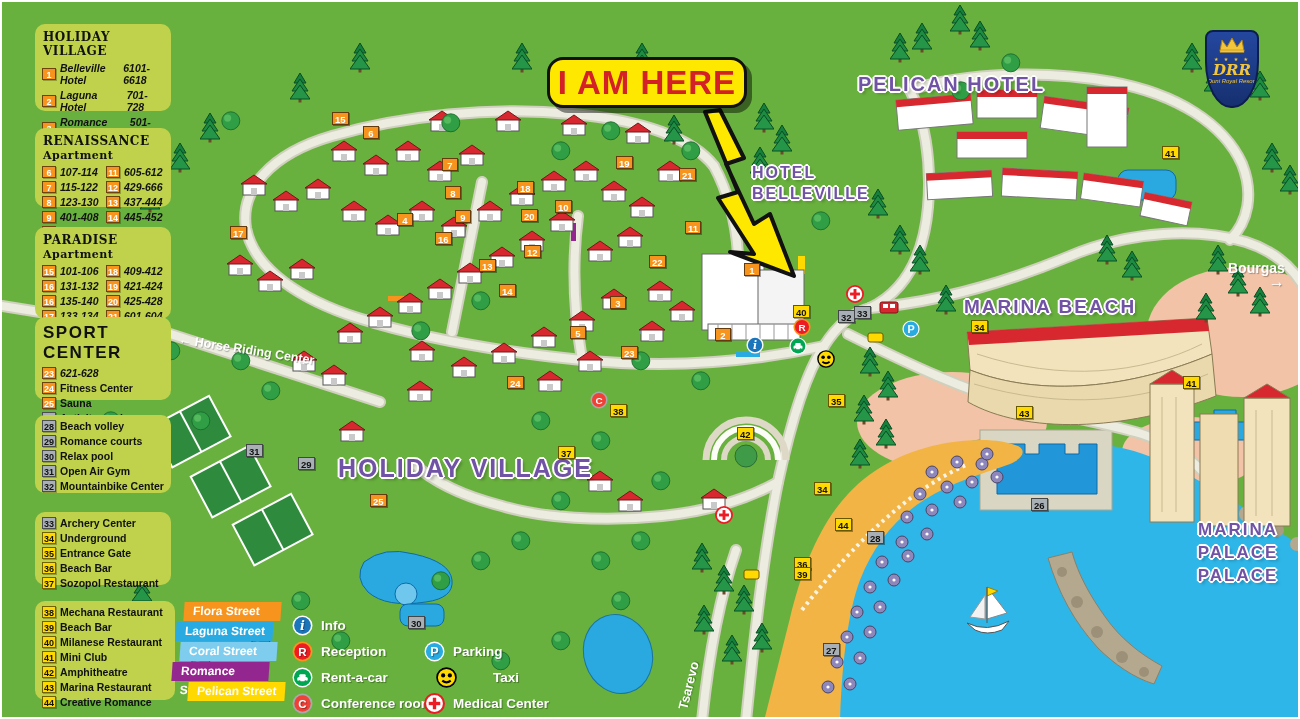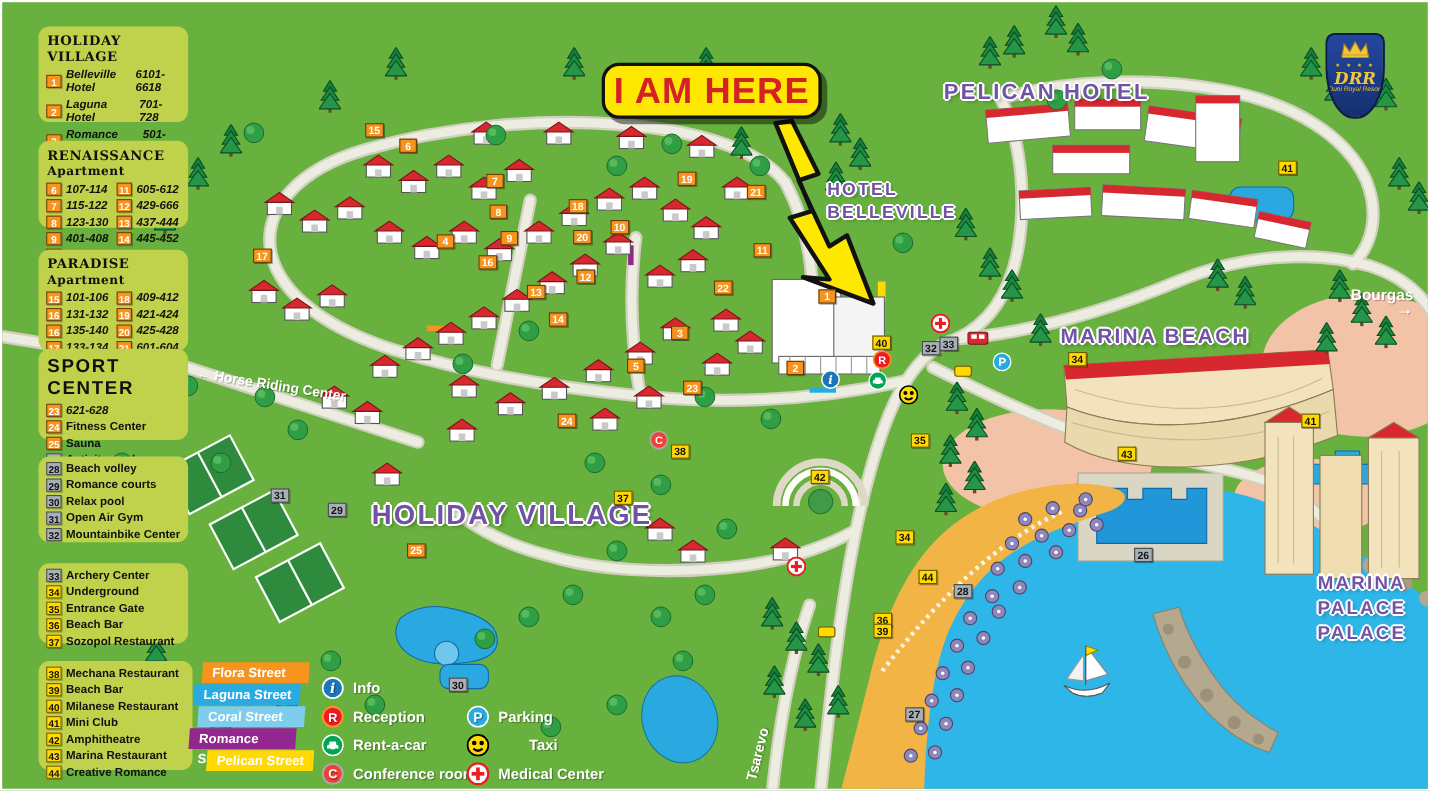--- a/index.html
+++ b/index.html
@@ -731,21 +731,21 @@
         <span>Conference room</span>
       </div>
       <div class="ic-row" style="left: 422px; top: 639px;">
         <span class="micon"><svg width="21" height="21" viewBox="0 0 20 20">
             <circle cx="10" cy="10" r="9.5" fill="#fff"></circle>
             <circle cx="10" cy="10" r="8.2" fill="#29abe2"></circle>
             <text x="10" y="14.5" text-anchor="middle" font-family="Liberation Sans,sans-serif" font-weight="bold" font-size="12" fill="#fff">P</text>
           </svg></span>
         <span>Parking</span>
       </div>
-      <div class="ic-row" style="left: 422px; top: 665px; gap: 36px;">
+      <div class="ic-row" style="left: 434px; top: 665px; gap: 36px;">
         <span class="micon"><svg width="21" height="21" viewBox="0 0 20 20">
             <circle cx="10" cy="10" r="9" fill="#ffd900" stroke="#000" stroke-width="1.6"></circle>
             <circle cx="6.8" cy="8" r="2" fill="#000"></circle>
             <circle cx="13.2" cy="8" r="2" fill="#000"></circle>
             <path d="M6,13 q4,3.4 8,0" fill="none" stroke="#000" stroke-width="2"></path>
           </svg></span>
         <span>Taxi</span>
       </div>
       <div class="ic-row" style="left: 422px; top: 691px;">
         <span class="micon"><svg width="21" height="21" viewBox="0 0 20 20">

